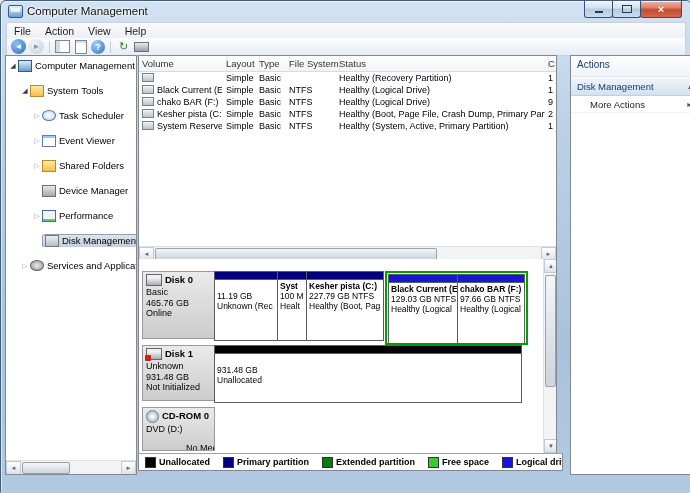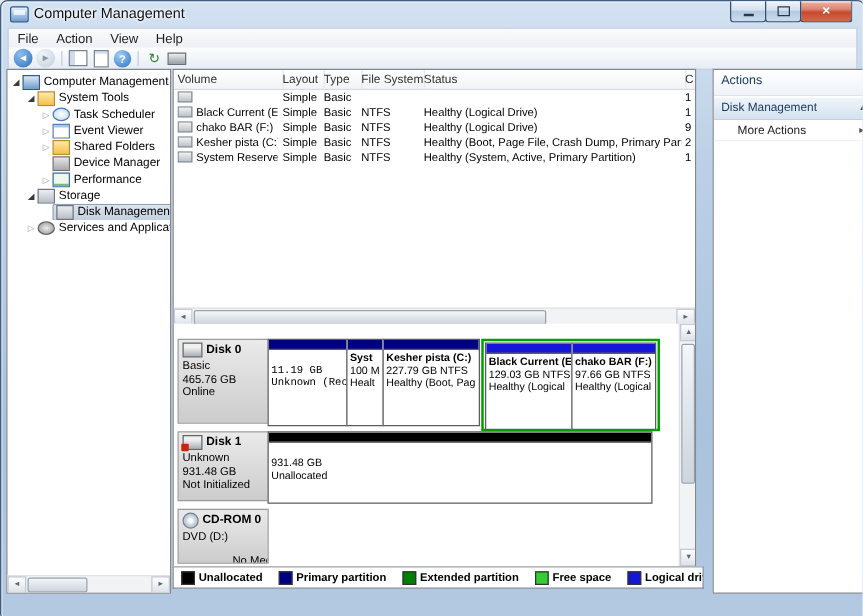--- a/index.html
+++ b/index.html
@@ -42,21 +42,21 @@
   .tb-tree{width:13px;height:11px;border:1px solid #7b8694;background:linear-gradient(90deg,#cfdcec 0,#cfdcec 4px,#fff 4px);}
   .tb-doc{width:10px;height:12px;background:#fff;border:1px solid #7b8694;box-shadow:inset 0 2px 0 #cfe0f0;}
   .tb-help{width:14px;height:14px;border-radius:50%;background:radial-gradient(circle at 35% 30%,#9fd0f8,#2e6fc0);color:#fff;font-size:9px;font-weight:bold;}
   .tb-refresh{color:#2c7a2c;font-size:11px;}
   .tb-disk{width:13px;height:8px;background:linear-gradient(#ececec,#9aa0a8);border:1px solid #6a7078;}
   
   .tree-panel{position:absolute;left:4px;top:54px;width:130px;height:418px;background:#fff;border:1px solid #828790;overflow:hidden;}
   .middle-panel{position:absolute;left:137px;top:54px;width:417px;height:418px;}
   .actions-panel{position:absolute;left:557px;top:54px;width:129px;height:418px;background:#fff;border:1px solid #828790;overflow:hidden;margin-left:12px;}
   
-  .tree-row{height:13px;display:flex;align-items:center;font-size:9.5px;white-space:nowrap;overflow:hidden;margin-top:0;}
+  .tree-row{height:13px;display:flex;align-items:center;font-size:9.5px;white-space:nowrap;overflow:hidden;margin-top:12px;}
   .tree-row:first-child{margin-top:3px;}
   .tw{flex:0 0 10px;width:10px;text-align:center;font-size:7px;color:#9a9a9a;}
   .tw.exp{color:#3a3a3a;}
   .ic{flex:0 0 12px;width:11px;height:10px;margin-right:3px;position:relative;}
   .ic-computer{background:linear-gradient(#dce9f7,#6f9cce);border:1px solid #2f5a8c;}
   .ic-folder{background:linear-gradient(#ffe9a8,#f3c04a);border:1px solid #b98a2a;}
   .ic-clock{width:9px;height:9px;border-radius:50%;background:radial-gradient(#fff,#bcd6ef);border:1px solid #4a7ab0;}
   .ic-log{background:#fff;border:1px solid #5a82b0;box-shadow:inset 0 2px 0 #a8c6e8;}
   .ic-monitor{background:#eef6ee;border:1px solid #3c6ea8;box-shadow:inset 0 -2px 0 #7cb87c;}
   .ic-device{background:linear-gradient(#e8e8e8,#a8a8a8);border:1px solid #707070;}
@@ -183,25 +183,20 @@
     <div class="tree-row lv2">
       <span class="tw"></span>
       <span class="ic ic-device"></span>
       <span class="tlabel">Device Manager</span>
     </div>
     <div class="tree-row lv2">
       <span class="tw">▷</span>
       <span class="ic ic-monitor"></span>
       <span class="tlabel">Performance</span>
     </div>
-    <div class="tree-row lv1">
-      <span class="tw exp">◢</span>
-      <span class="ic ic-drive"></span>
-      <span class="tlabel">Storage</span>
-    </div>
     <div class="tree-row lv2">
       <span class="tw"></span>
       <span class="sel-box">
         <span class="ic ic-drive"></span>
         <span class="tlabel">Disk Management</span>
       </span>
     </div>
     <div class="tree-row lv1">
       <span class="tw">▷</span>
       <span class="ic ic-gear"></span>
@@ -224,20 +219,21 @@
         <span class="hcell" style="left:147px;width:50px;">File System</span>
         <span class="hcell" style="left:197px;width:209px;">Status</span>
         <span class="hcell" style="left:406px;width:9px;border-right:none;">C</span>
       </div>
 
       <div class="vl-row" style="top:17px;">
         <span class="cell" style="left:3px;width:80px;"><span class="vol-ic"></span><span></span></span>
         <span class="cell" style="left:87px;width:30px;">Simple</span>
         <span class="cell" style="left:120px;width:27px;">Basic</span>
         <span class="cell" style="left:150px;width:45px;"></span>
+        <span class="cell" style="left:200px;width:206px;">Healthy (Recovery Partition)</span>
         <span class="cell" style="left:409px;width:6px;">1</span>
       </div>
       <div class="vl-row" style="top:29px;">
         <span class="cell" style="left:3px;width:80px;"><span class="vol-ic"></span><span>Black Current (E:)</span></span>
         <span class="cell" style="left:87px;width:30px;">Simple</span>
         <span class="cell" style="left:120px;width:27px;">Basic</span>
         <span class="cell" style="left:150px;width:45px;">NTFS</span>
         <span class="cell" style="left:200px;width:206px;">Healthy (Logical Drive)</span>
         <span class="cell" style="left:409px;width:6px;">1</span>
       </div>
@@ -279,21 +275,21 @@
         <div class="disk-label">
           <div class="disk-title">
               <span class="dsk-ic"></span>
               <span>Disk 0</span>
             </div>
           <div class="disk-line">Basic</div>
           <div class="disk-line">465.76 GB</div>
           <div class="disk-line">Online</div>
         </div>
         <div class="strip">
-          <div class="part" style="width:62px;font-family:Liberation Mono, monospace;">
+          <div class="part" style="width:62px;">
             <div class="bar primary"></div>
             <div class="plines">
               <div class="pname"></div>
               <div>11.19 GB</div>
               <div>Unknown (Rec</div>
             </div>
           </div>
           <div class="part" style="width:28px;">
             <div class="bar primary"></div>
             <div class="plines">

